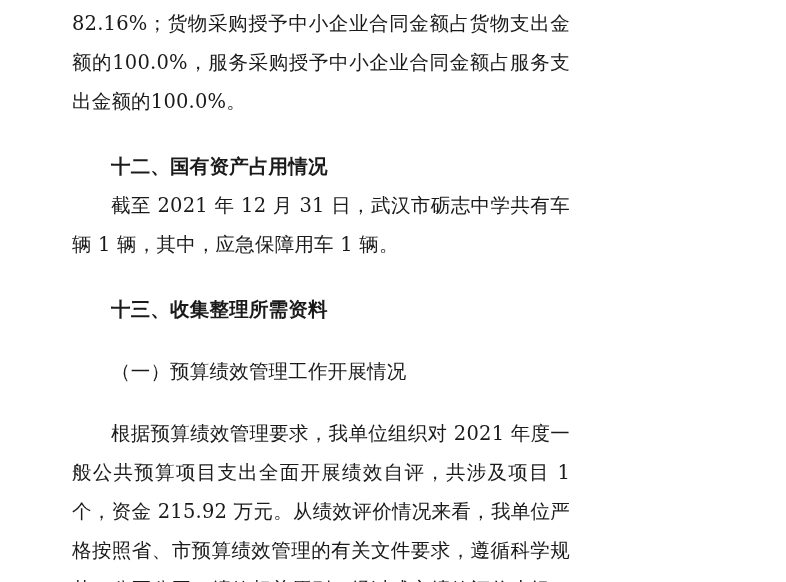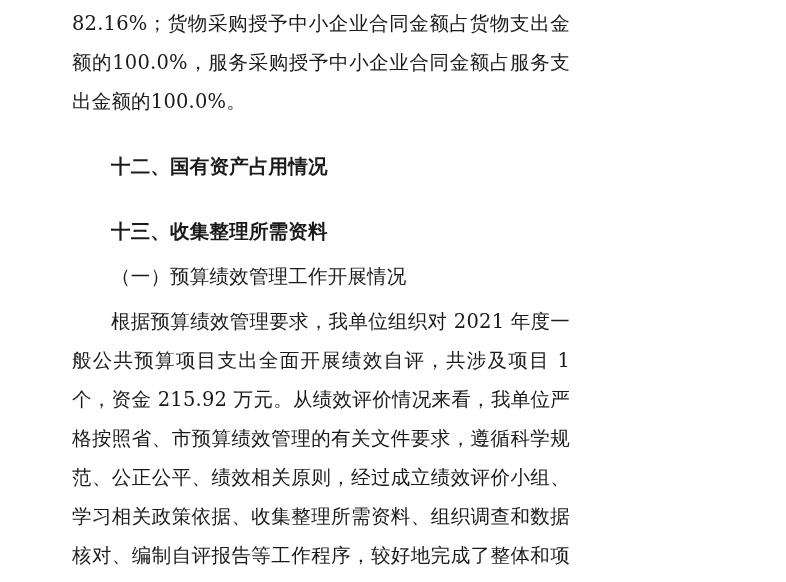--- a/index.html
+++ b/index.html
@@ -46,33 +46,34 @@
   }
   .subheading {
     text-indent: 2em;
     font-size: 19.5px;
     line-height: 39px;
   }
   .gap-top {
     margin-top: 26px;
   }
   .gap-top-sm {
-    margin-top: 6px;
+    margin-top: 23px;
   }
 </style>
 </head>
 <body>
 
 <div class="page">
   <div class="doc-body">
 
     <p class="para">82.16%；货物采购授予中小企业合同金额占货物支出金额的100.0%，服务采购授予中小企业合同金额占服务支出金额的100.0%。</p>
 
     <p class="heading gap-top">十二、国有资产占用情况</p>
 
+    <p class="para indent2">截至 2021 年 12 月 31 日，武汉市砺志中学共有车辆 1 辆，其中，应急保障用车 1 辆。</p>
 
     <p class="heading gap-top">十三、收集整理所需资料</p>
 
     <p class="subheading gap-top-sm">（一）预算绩效管理工作开展情况</p>
 
     <p class="para indent2 gap-top-sm">根据预算绩效管理要求，我单位组织对 2021 年度一般公共预算项目支出全面开展绩效自评，共涉及项目 1 个，资金 215.92 万元。从绩效评价情况来看，我单位严格按照省、市预算绩效管理的有关文件要求，遵循科学规范、公正公平、绩效相关原则，经过成立绩效评价小组、学习相关政策依据、收集整理所需资料、组织调查和数据核对、编制自评报告等工作程序，较好地完成了整体和项目支出绩效评价工作。</p>
 
   </div>
 </div>
 

